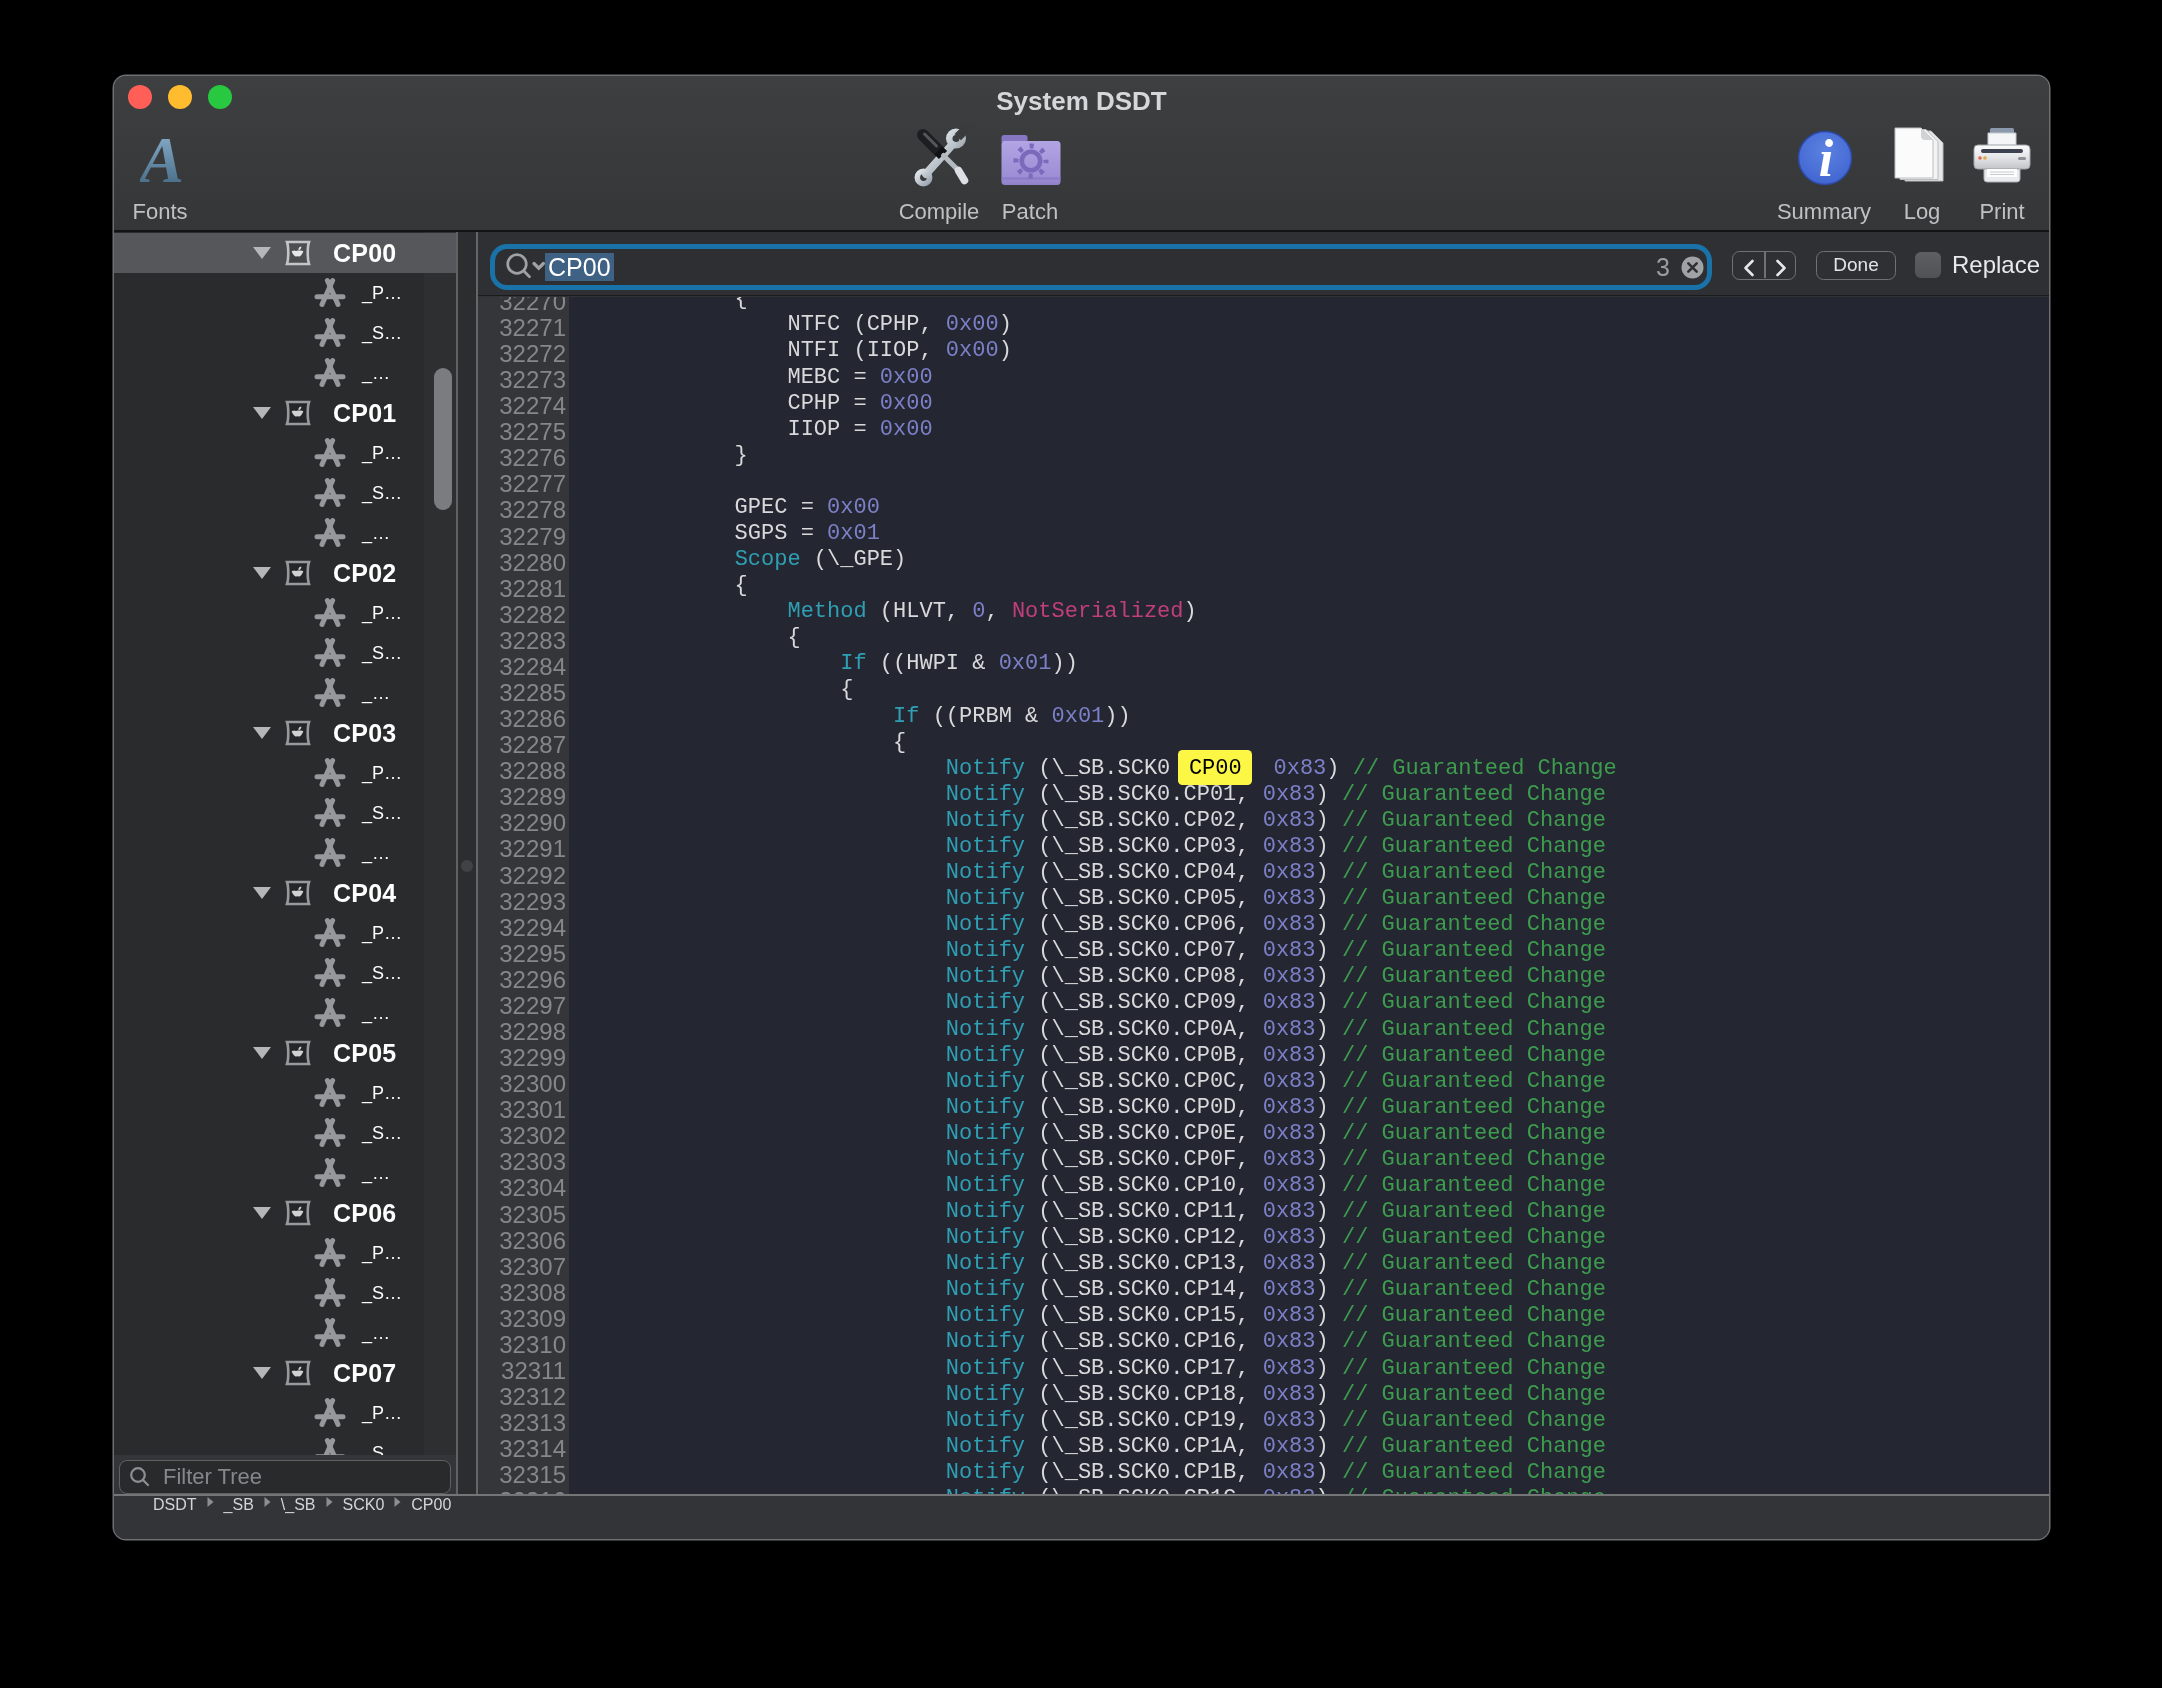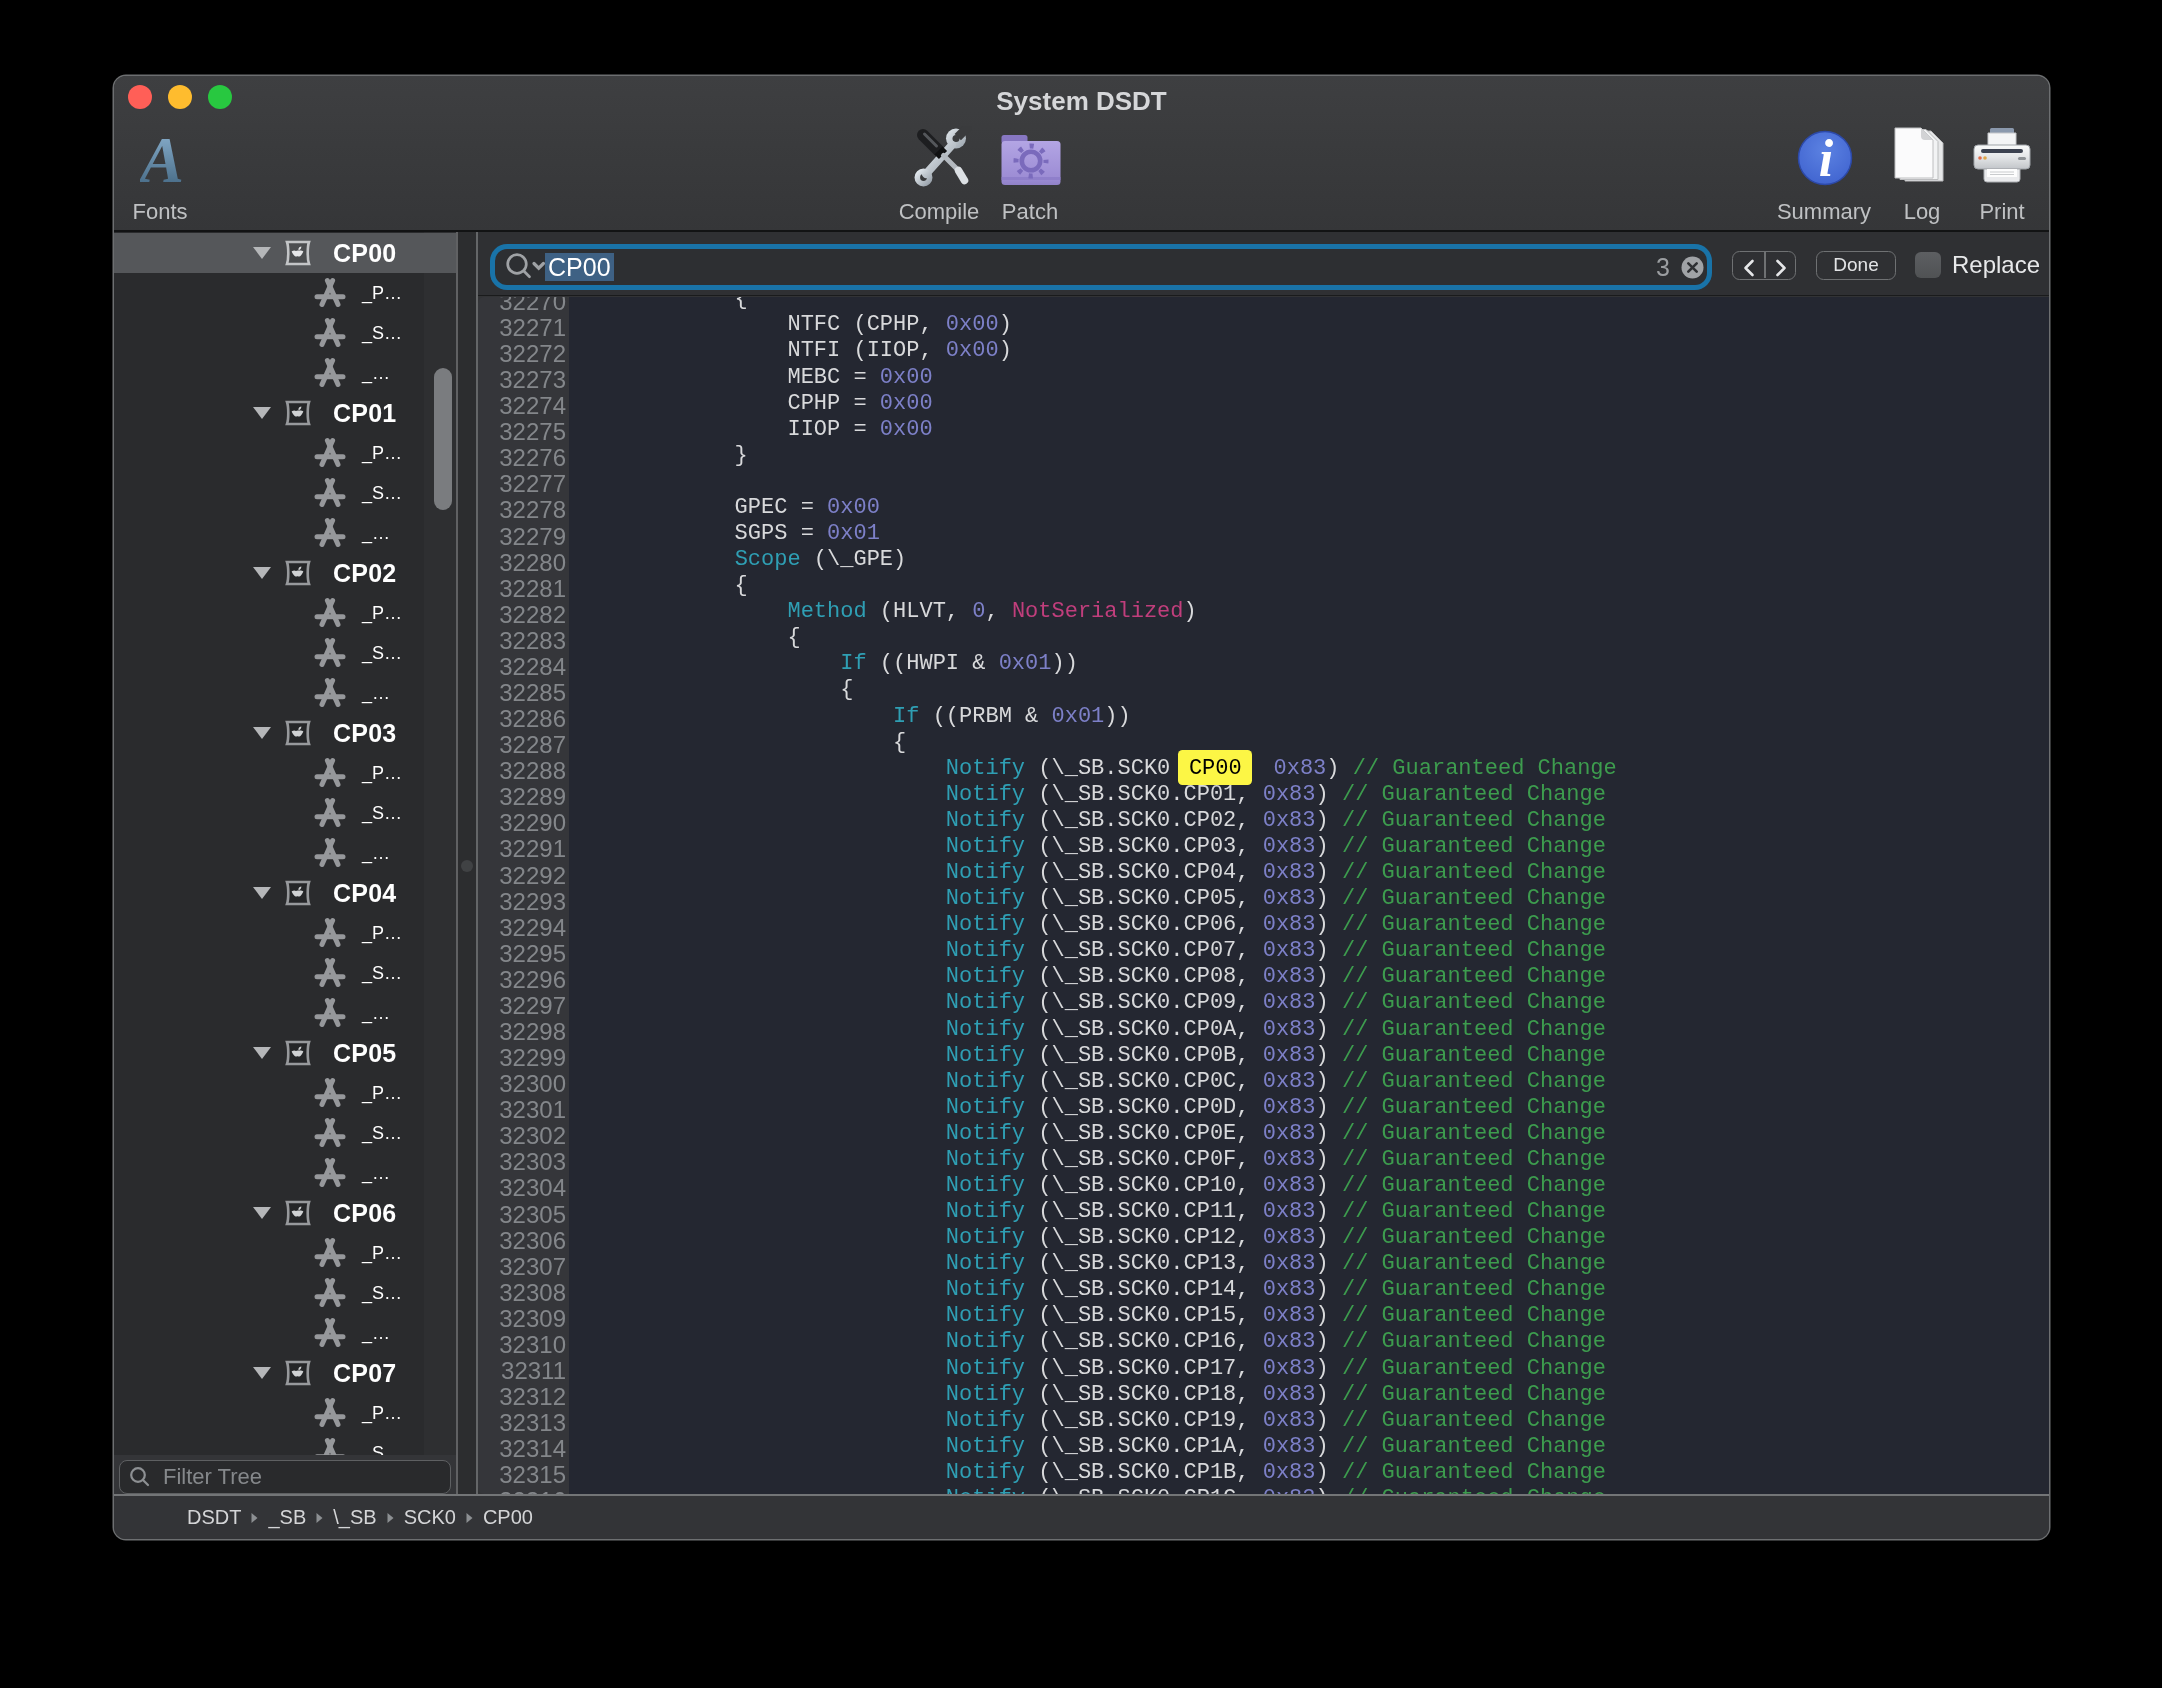--- a/index.html
+++ b/index.html
@@ -75,21 +75,21 @@
 #code > div:first-child { margin-top:-10.7px; }
 b { font-weight:normal; }
 .k { color:#2f9fb4; } .n { color:#7d80c8; } .p { color:#c03e7c; } .c { color:#3d9c4e; }
 .pill { display:inline-block; position:relative; width:74px; height:26.083px; z-index:2;
   color:#000; text-align:center; vertical-align:top; margin-left:8px; margin-right:8px; }
 .pill::before { content:""; position:absolute; left:0; right:0; top:-5.5px; bottom:-3.5px;
   background:#fcf645; border-radius:4.5px; z-index:-1; }
 
 #sline { position:absolute; left:0; top:1418px; width:100%; height:2px; background:#737577; }
 #sbar { position:absolute; left:0; top:1420px; width:100%; height:43px; background:#333437; }
-#bc { position:absolute; left:39px; top:0; height:43px; display:flex; align-items:center; font-size:20px; color:#d4d5d7;margin-left:34px; }
+#bc { position:absolute; left:39px; top:0; height:43px; display:flex; align-items:flex-start; font-size:16px; color:#d4d5d7; }
 </style></head>
 <body>
 <div id="win">
   <div id="tbar">
     <div class="tl" style="left:14px;background:#ff5f57"></div>
     <div class="tl" style="left:54px;background:#febc2e"></div>
     <div class="tl" style="left:94px;background:#28c840"></div>
     <div id="title">System DSDT</div>
     <div id="fontsA">A</div>
     <div class="tbl" style="left:46px;top:123px;">Fonts</div>

